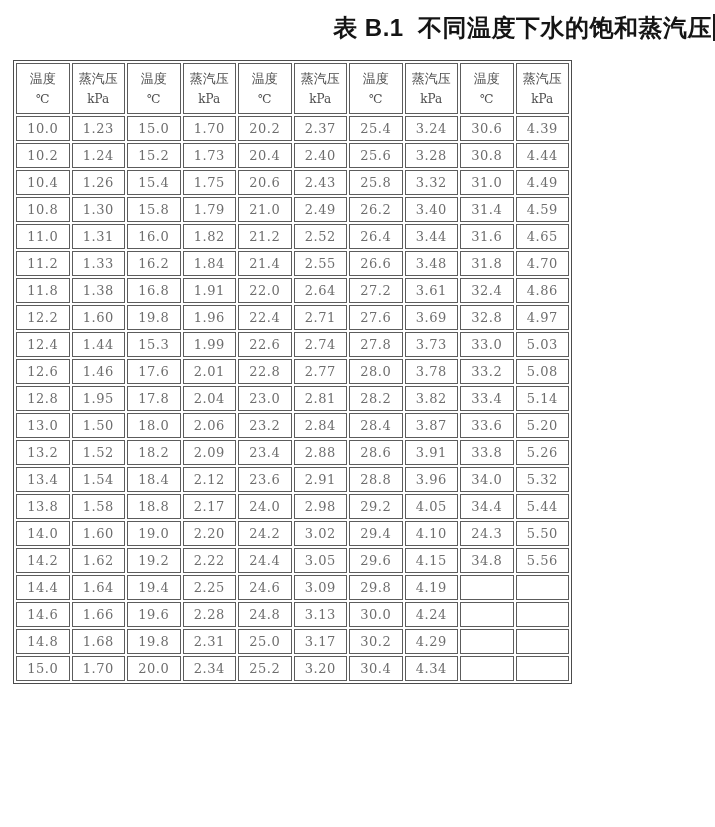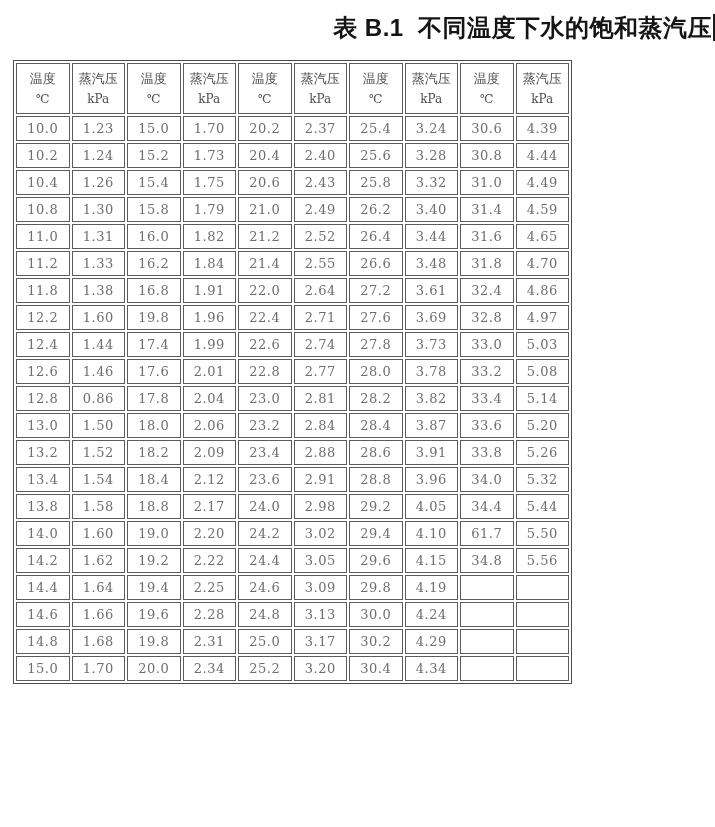--- a/index.html
+++ b/index.html
@@ -216,21 +216,21 @@
           <td>22.4</td>
           <td>2.71</td>
           <td>27.6</td>
           <td>3.69</td>
           <td>32.8</td>
           <td>4.97</td>
         </tr>
         <tr>
           <td>12.4</td>
           <td>1.44</td>
-          <td>17.4</td>
+          <td>15.3</td>
           <td>1.99</td>
           <td>22.6</td>
           <td>2.74</td>
           <td>27.8</td>
           <td>3.73</td>
           <td>33.0</td>
           <td>5.03</td>
         </tr>
         <tr>
           <td>12.6</td>
@@ -239,21 +239,21 @@
           <td>2.01</td>
           <td>22.8</td>
           <td>2.77</td>
           <td>28.0</td>
           <td>3.78</td>
           <td>33.2</td>
           <td>5.08</td>
         </tr>
         <tr>
           <td>12.8</td>
-          <td>0.86</td>
+          <td>1.95</td>
           <td>17.8</td>
           <td>2.04</td>
           <td>23.0</td>
           <td>2.81</td>
           <td>28.2</td>
           <td>3.82</td>
           <td>33.4</td>
           <td>5.14</td>
         </tr>
         <tr>
@@ -306,21 +306,21 @@
         </tr>
         <tr>
           <td>14.0</td>
           <td>1.60</td>
           <td>19.0</td>
           <td>2.20</td>
           <td>24.2</td>
           <td>3.02</td>
           <td>29.4</td>
           <td>4.10</td>
-          <td>61.7</td>
+          <td>24.3</td>
           <td>5.50</td>
         </tr>
         <tr>
           <td>14.2</td>
           <td>1.62</td>
           <td>19.2</td>
           <td>2.22</td>
           <td>24.4</td>
           <td>3.05</td>
           <td>29.6</td>

